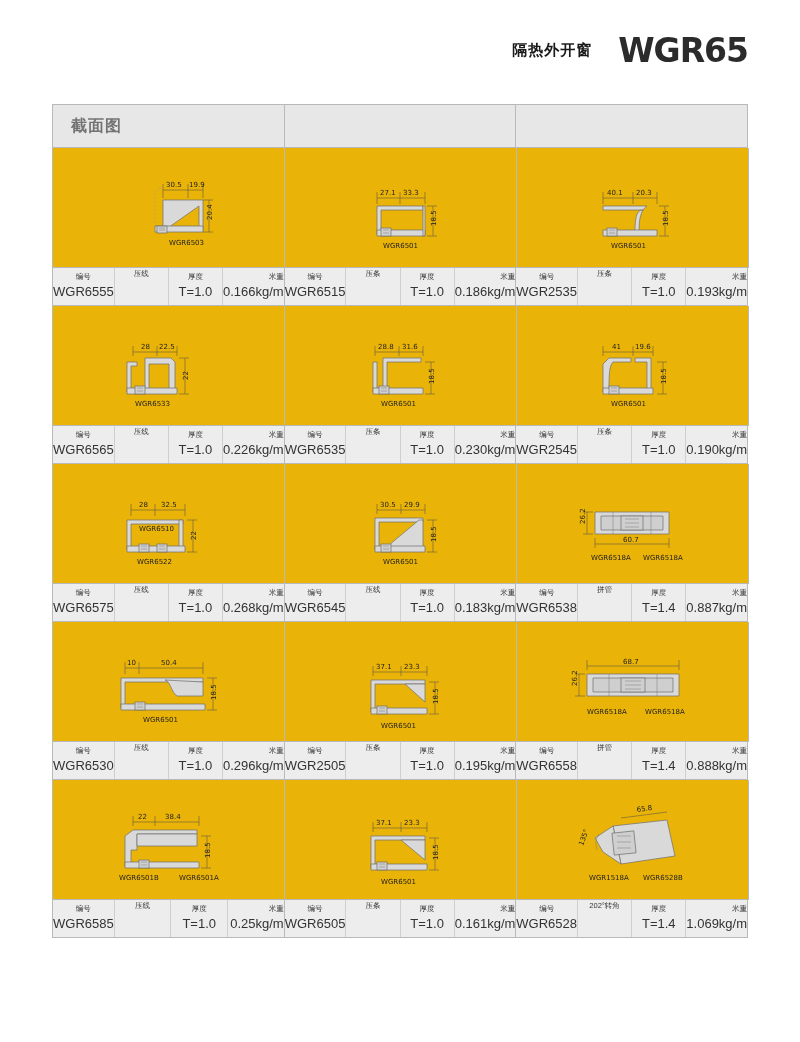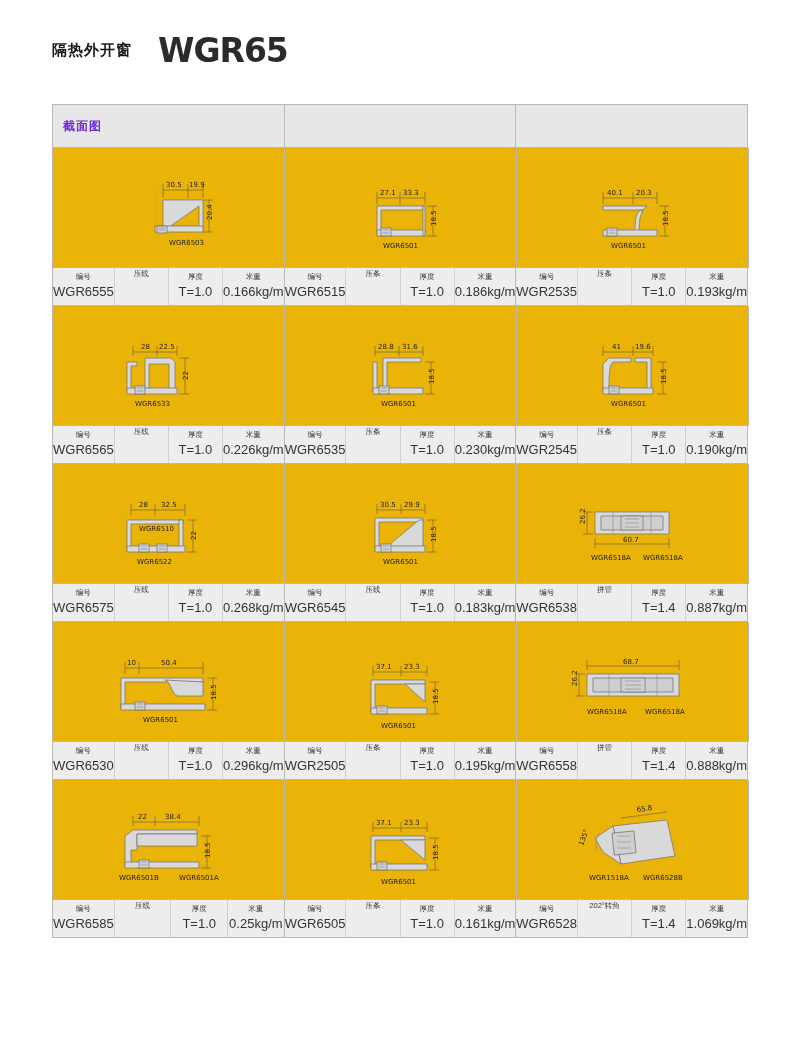--- a/index.html
+++ b/index.html
@@ -18,21 +18,21 @@
   }
 
   
   .header {
     position: absolute;
     left: 0; top: 0;
     width: 800px;
     height: 100px;
     display: flex;
     align-items: center;
-    justify-content: flex-start;
+    justify-content: flex-end;
     padding: 0 52px 0 52px;
   }
   .header-title {
     font-size: 15px;
     font-weight: bold;
     color: #1a1a1a;
     letter-spacing: 1px;
   }
   .header-code {
     font-size: 33px;
@@ -57,23 +57,23 @@
     border-right: 1px solid #b9b9b9;
     border-bottom: 1px solid #b9b9b9;
     width: 232px;
     position: relative;
   }
 
   
   .band { height: 43px; }
   .band .cell { background: #e7e7e7; display: flex; align-items: center; }
   .band-label {
-    font-size: 12px;
-    color: #6d28d9;
-    padding-left: 10px;
+    font-size: 16px;
+    color: #737373;
+    padding-left: 18px;
     font-weight: bold;
     letter-spacing: 1px;
   }
 
   
   .draw-row .cell { height: 120px; background: #eab308; }
   .draw-wrap {
     position: relative;
     width: 100%; height: 100%;
   }
@@ -90,21 +90,21 @@
     width: 100%; height: 100%;
   }
   .spec-col {
     flex: 1 1 0;
     display: flex;
     flex-direction: column;
     justify-content: center;
     align-items: center;
     border-right: 1px solid #cfcfcf;
   }
-  .spec-col:last-child { border-right: none; }
+  .spec-col:last-child { border-right: none; align-items: flex-end; }
   .spec-col .k {
     font-size: 7.5px;
     color: #333;
     line-height: 1.5;
   }
   .spec-col .v {
     font-size: 13px;
     color: #333;
     line-height: 1.5;
   }

